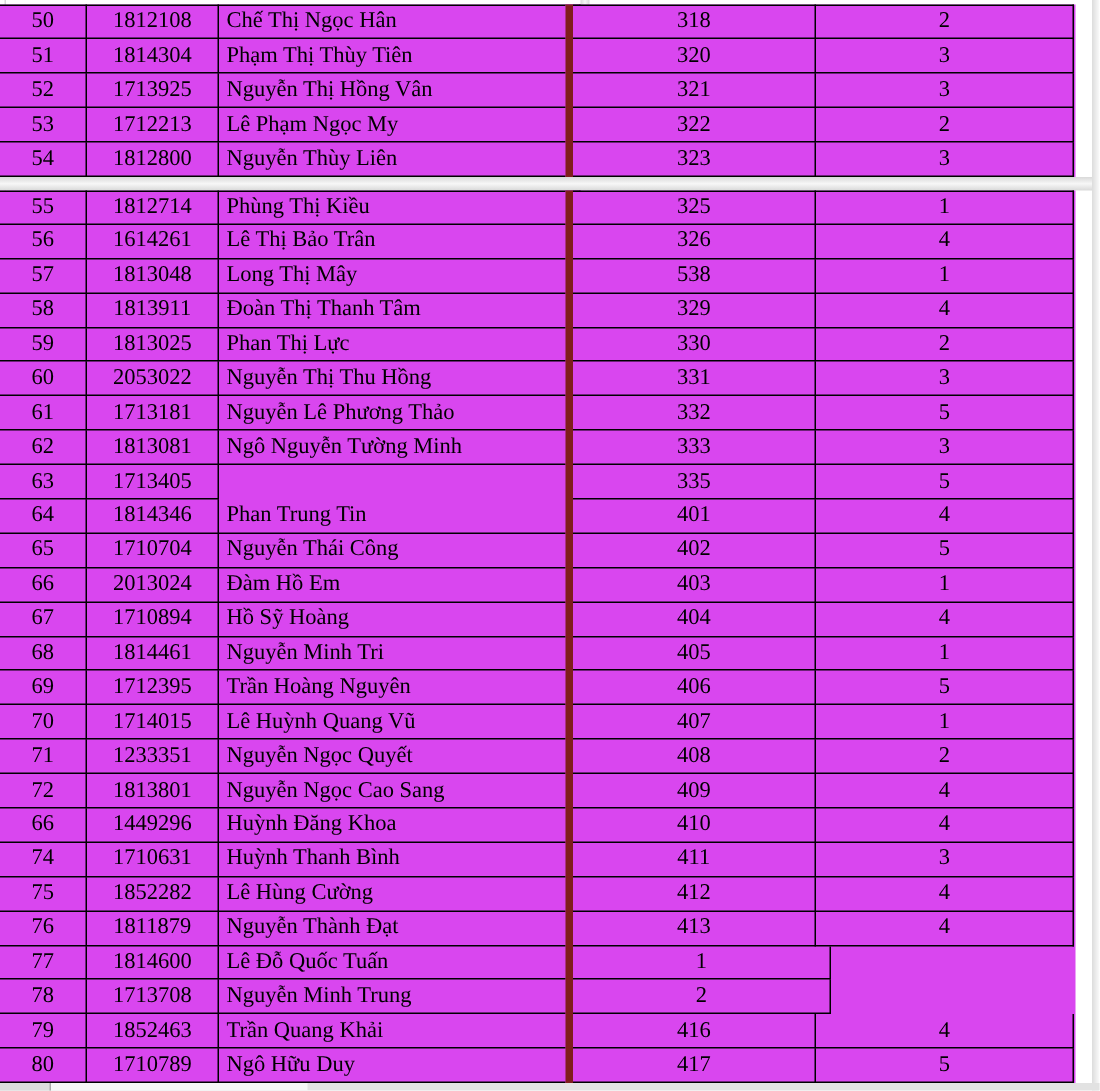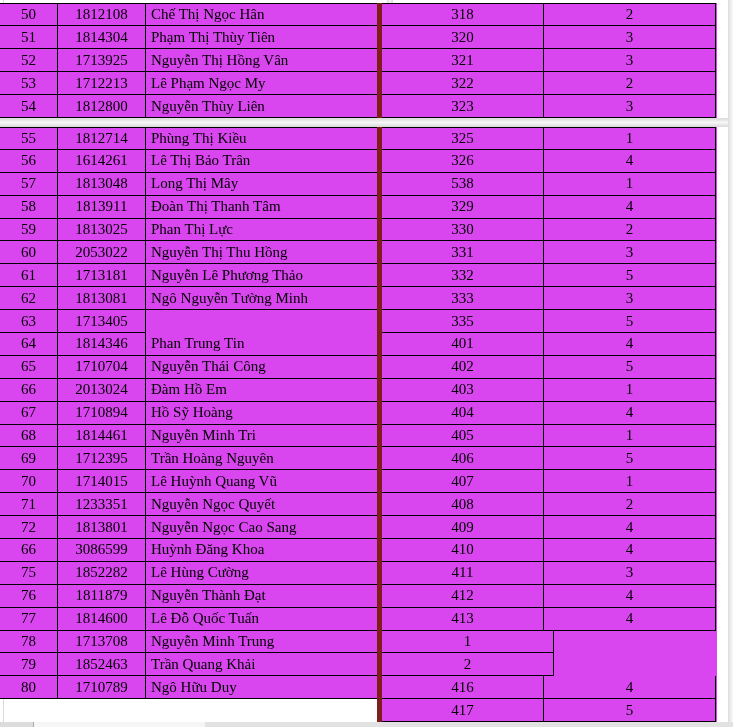--- a/index.html
+++ b/index.html
@@ -202,22 +202,27 @@
       <div class="cell c-id">1233351</div>
       <div class="cell c-name">Nguyễn Ngọc Quyết</div>
     </div>
     <div class="row">
       <div class="cell c-no">72</div>
       <div class="cell c-id">1813801</div>
       <div class="cell c-name">Nguyễn Ngọc Cao Sang</div>
     </div>
     <div class="row">
       <div class="cell c-no">66</div>
-      <div class="cell c-id">3086599</div>
+      <div class="cell c-id">1449296</div>
       <div class="cell c-name">Huỳnh Đăng Khoa</div>
+    </div>
+    <div class="row">
+      <div class="cell c-no">74</div>
+      <div class="cell c-id">1710631</div>
+      <div class="cell c-name">Huỳnh Thanh Bình</div>
     </div>
     <div class="row">
       <div class="cell c-no">75</div>
       <div class="cell c-id">1852282</div>
       <div class="cell c-name">Lê Hùng Cường</div>
     </div>
     <div class="row">
       <div class="cell c-no">76</div>
       <div class="cell c-id">1811879</div>
       <div class="cell c-name">Nguyễn Thành Đạt</div>

